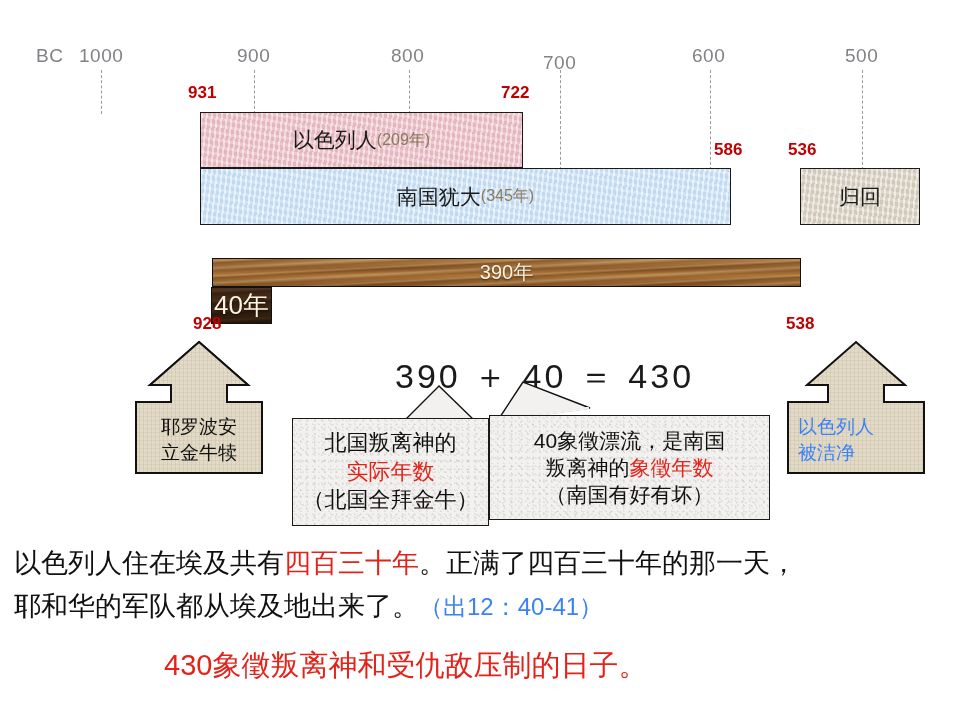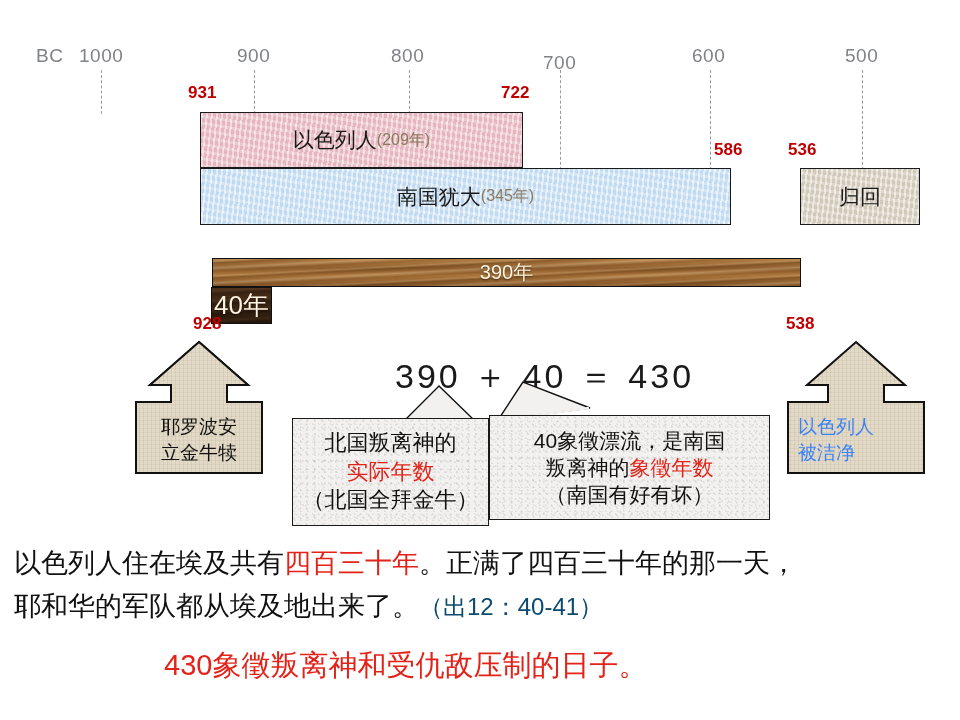--- a/index.html
+++ b/index.html
@@ -152,21 +152,21 @@
   
   .verse{
     position:absolute;
     font-size:27px;
     color:#111;
     line-height:1.35;
     white-space:nowrap;
     font-family:"Liberation Sans","DejaVu Sans",sans-serif;
   }
   .verse .hl{color:#e2231a;}
-  .verse .ref{color:#0c4a6e;font-size:24px;}
+  .verse .ref{color:#3b82f6;font-size:24px;}
 
   .conclusion{
     position:absolute;
     font-size:29px;
     color:#e2231a;
     white-space:nowrap;
     font-weight:normal;
     font-family:"Liberation Sans","DejaVu Sans",sans-serif;
   }
 </style>

